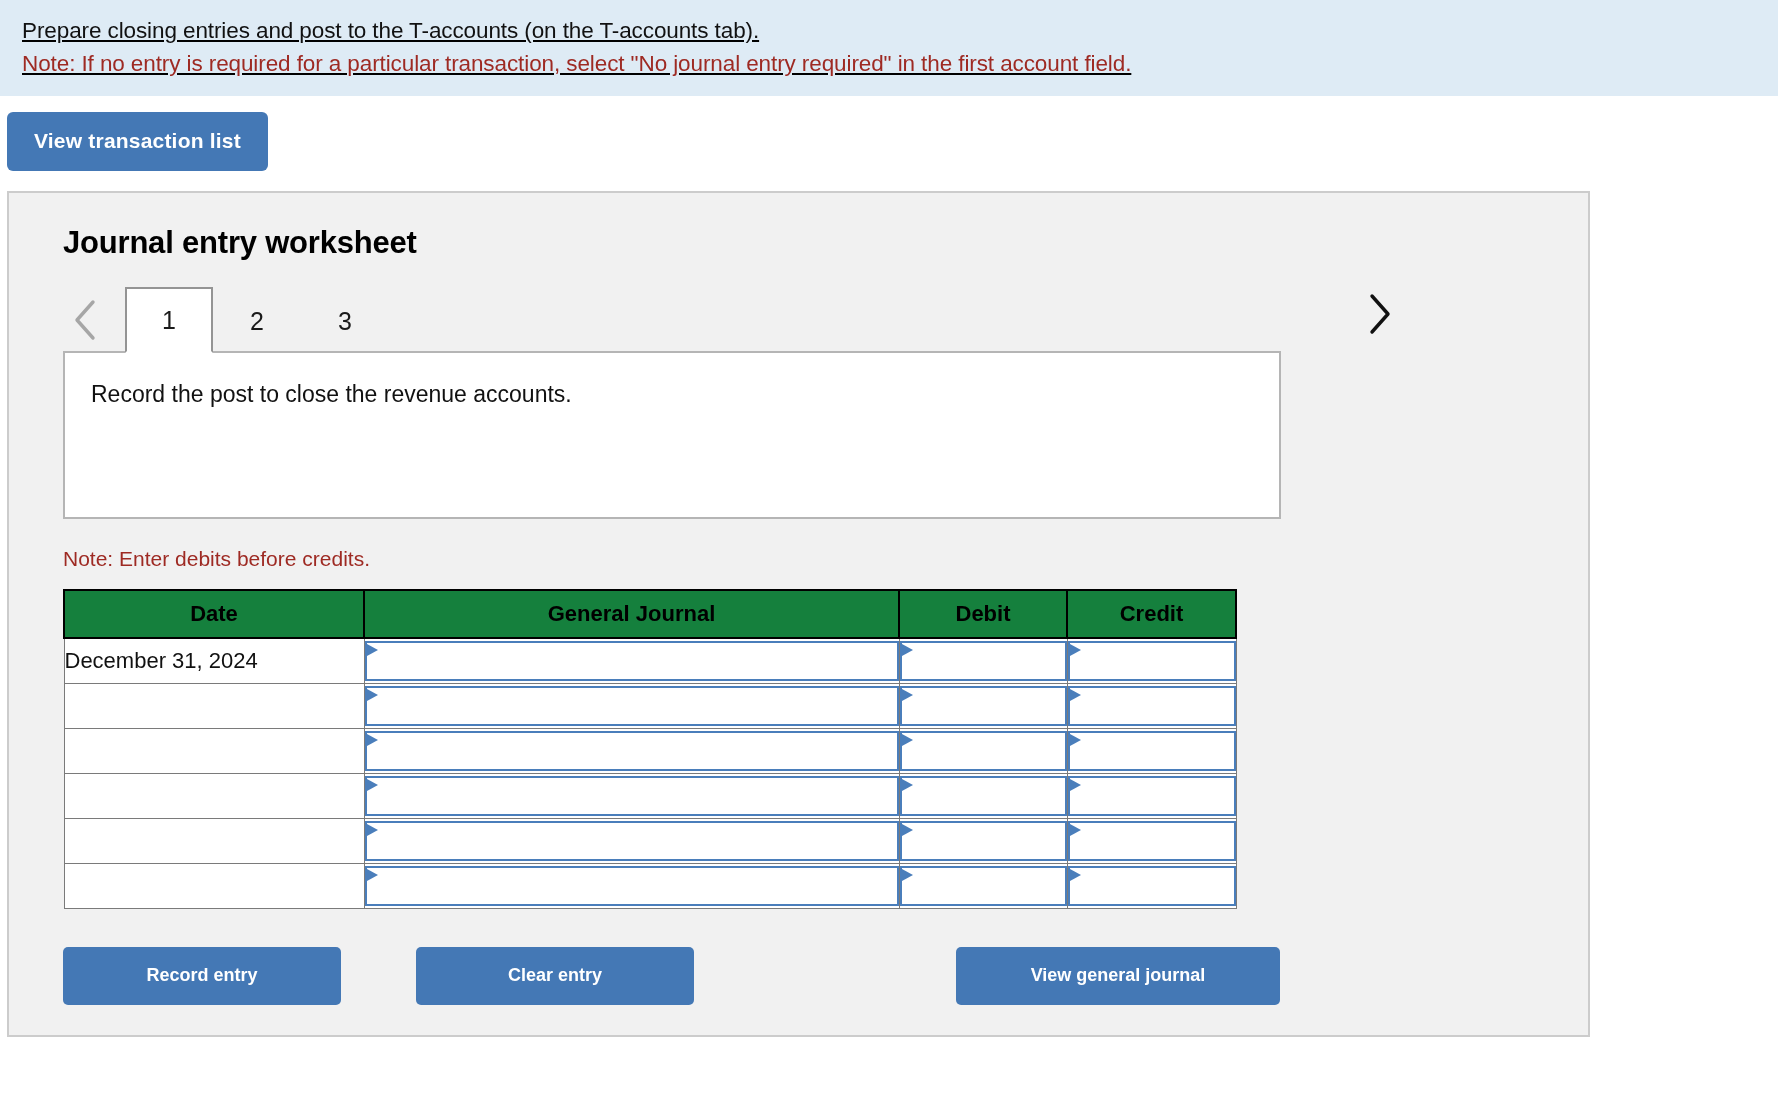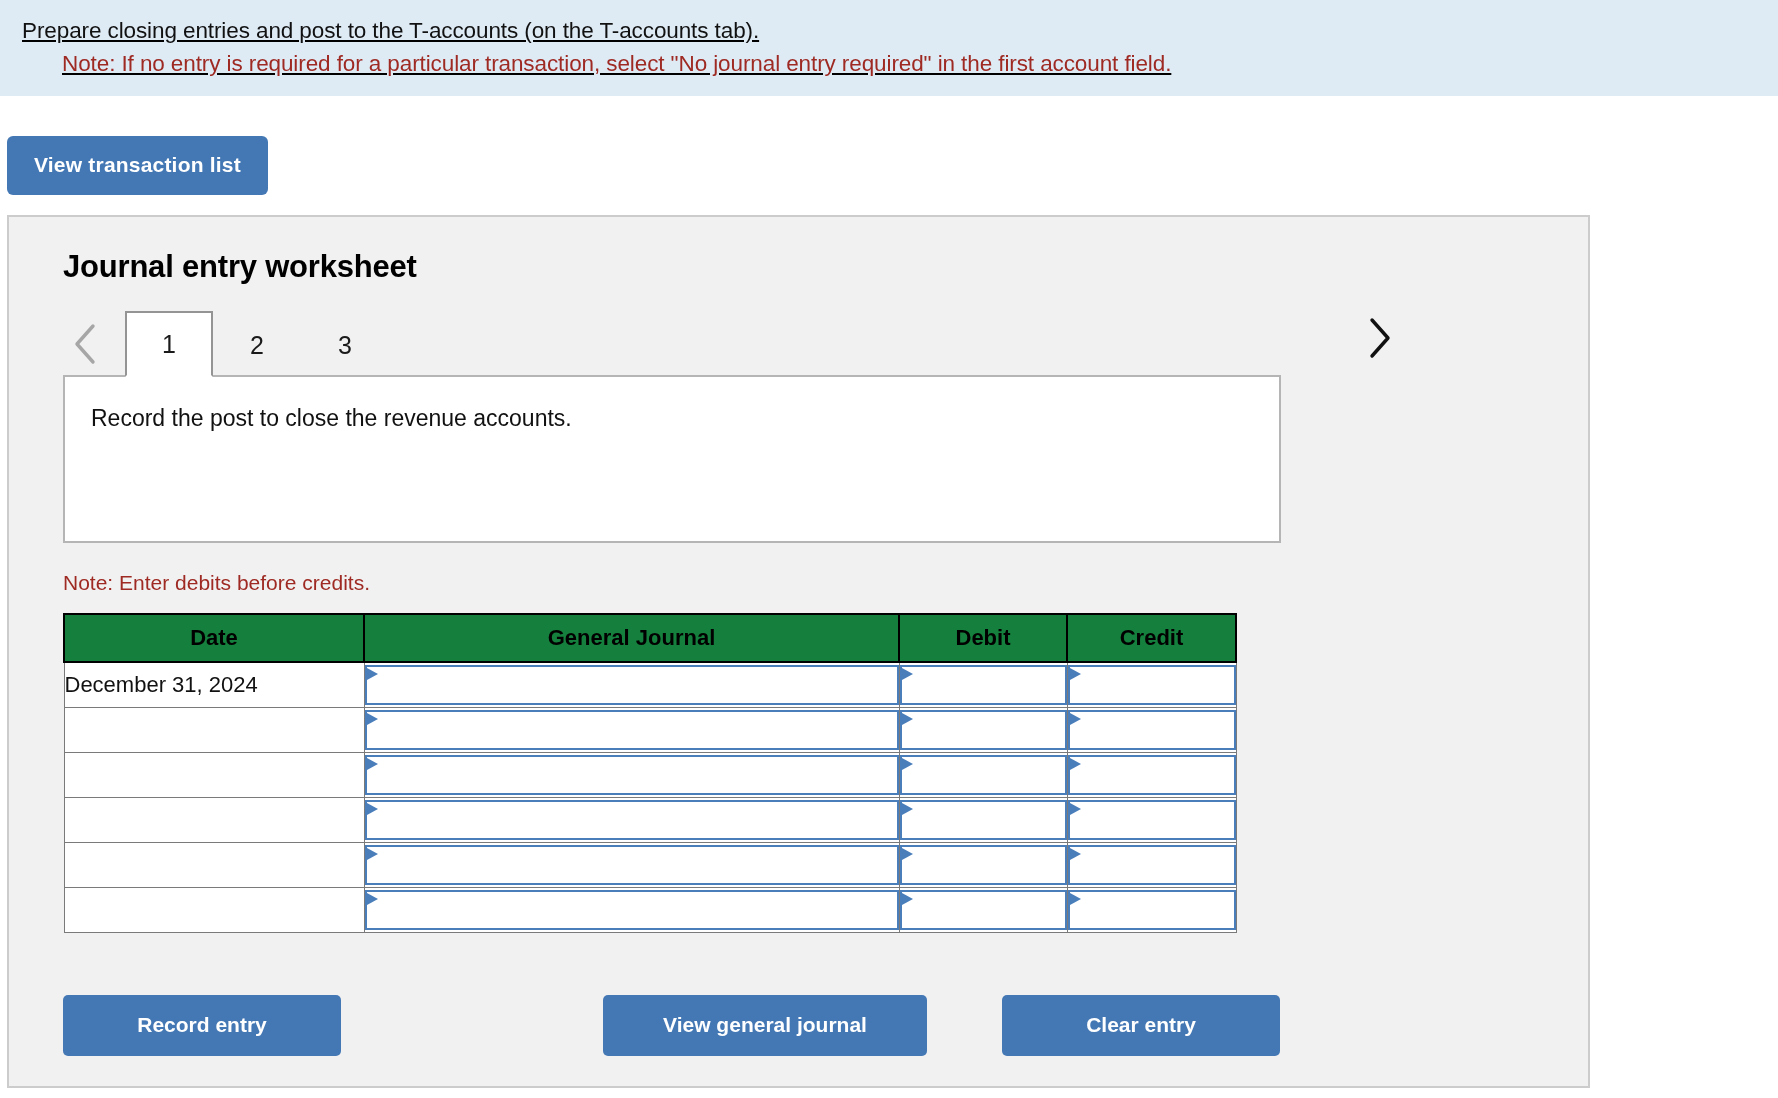--- a/index.html
+++ b/index.html
@@ -29,39 +29,37 @@
     font-size: 22.5px;
     line-height: 33px;
     color: #111111;
     letter-spacing: -0.1px;
   }
   .banner-note {
     font-size: 22.5px;
     line-height: 33px;
     color: #9e2a23;
     letter-spacing: -0.1px;
-    margin-left: 40px;
   }
 
   
   .toolbar {
     padding: 16px 0 0 7px;
   }
   .btn {
     display: inline-block;
     background: #4478b5;
     color: #ffffff;
     border: none;
     border-radius: 6px;
     font-family: "Liberation Sans", sans-serif;
     font-weight: bold;
     cursor: pointer;
     text-align: center;
     white-space: nowrap;
-    margin-top: 24px;
   }
   .btn-transaction {
     font-size: 21px;
     padding: 17px 27px 18px 27px;
     letter-spacing: 0.2px;
   }
 
   
   .panel {
     margin: 20px 0 0 7px;
@@ -223,21 +221,21 @@
     border-bottom: 6px solid transparent;
   }
 
   
   .footer-btns {
     padding: 38px 0 0 54px;
     display: flex;
     align-items: center;
   }
   .btn-record, .btn-clear, .btn-viewgj {
-    font-size: 21px;
+    font-size: 18px;
     border-radius: 5px;
     padding: 18px 0 19px 0;
   }
   .btn-record { width: 278px; }
   .btn-clear  { width: 278px; margin-left: 75px; }
   .btn-viewgj { width: 324px; margin-left: 262px; }
 </style>
 </head>
 <body>
 
@@ -379,17 +377,17 @@
           <td class="field-cell">
             <div class="field"></div>
           </td>
         </tr>
       </tbody>
     </table>
   </div>
 
   <div class="footer-btns">
     <button class="btn btn-record">Record entry</button>
+    <button class="btn btn-clear">Clear entry</button>
     <button class="btn btn-viewgj">View general journal</button>
-    <button class="btn btn-clear">Clear entry</button>
   </div>
 
 </div>
 
 </body></html>

